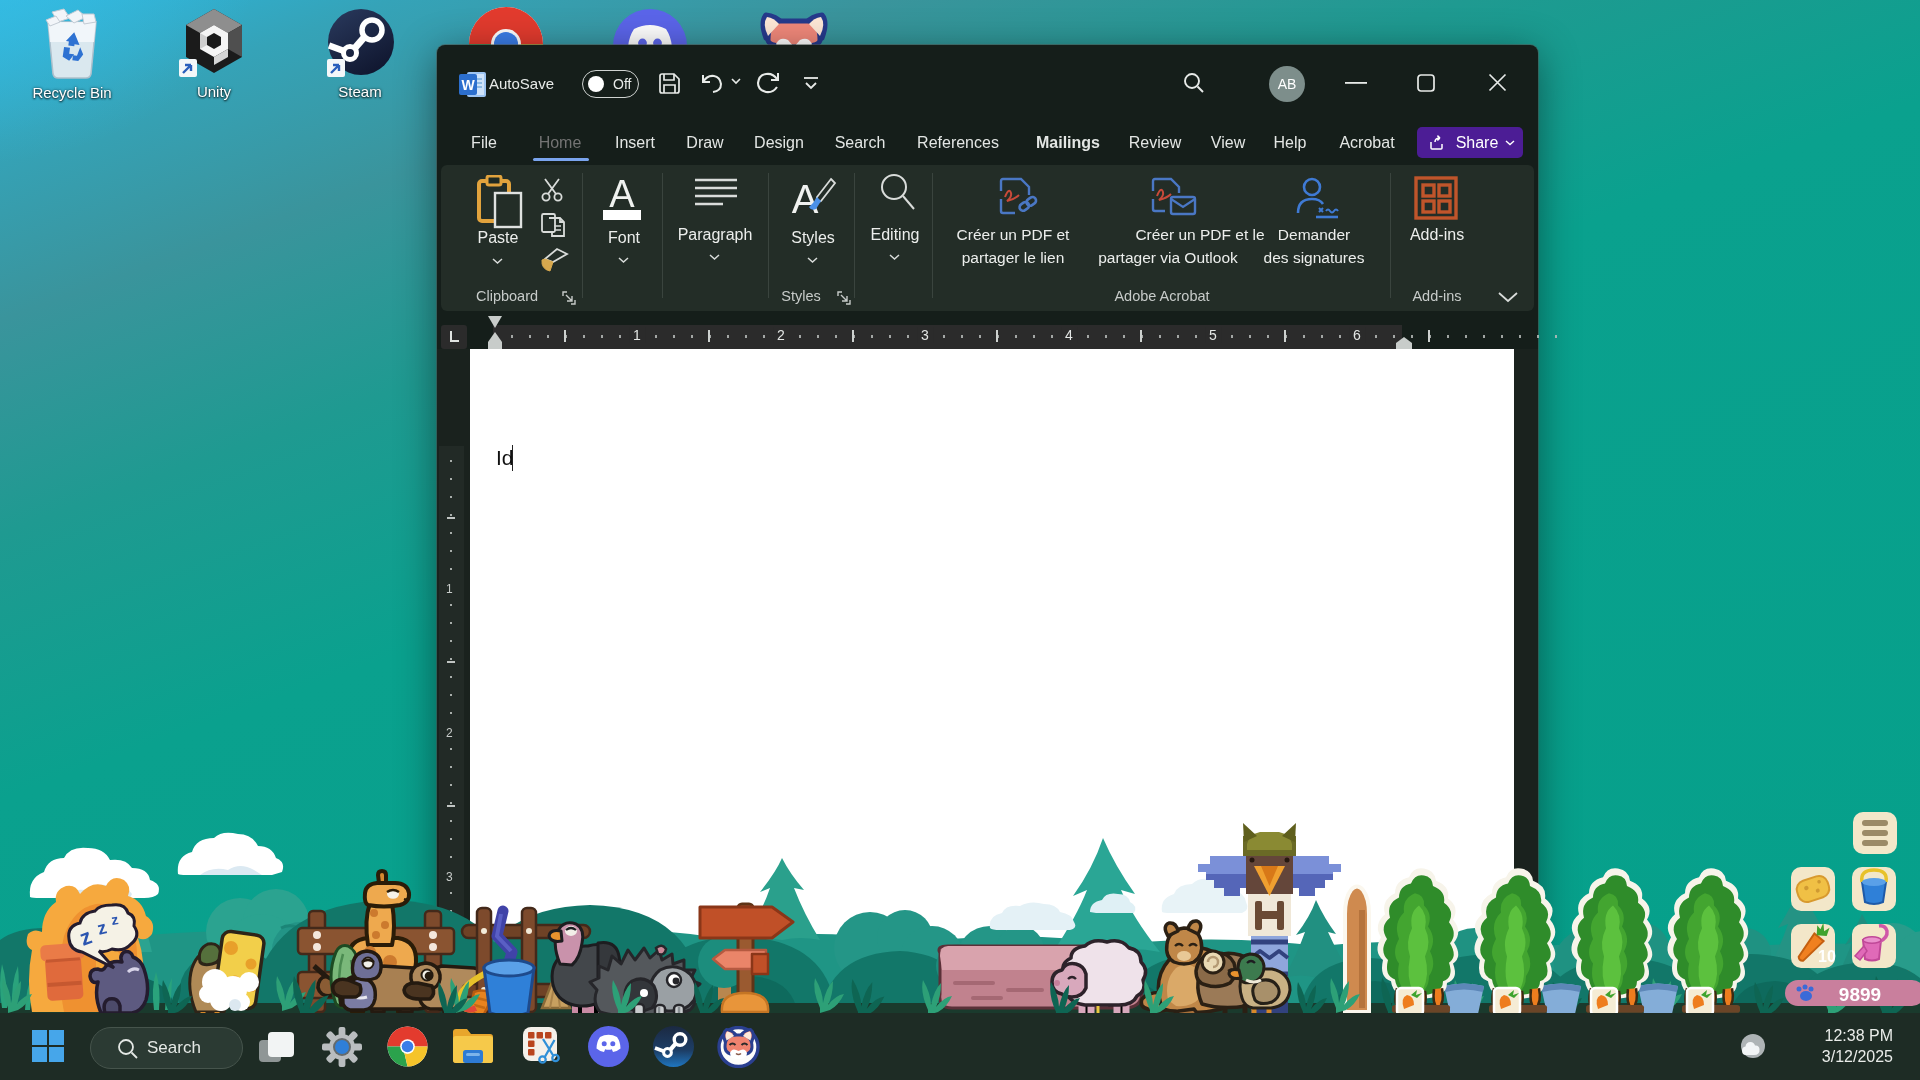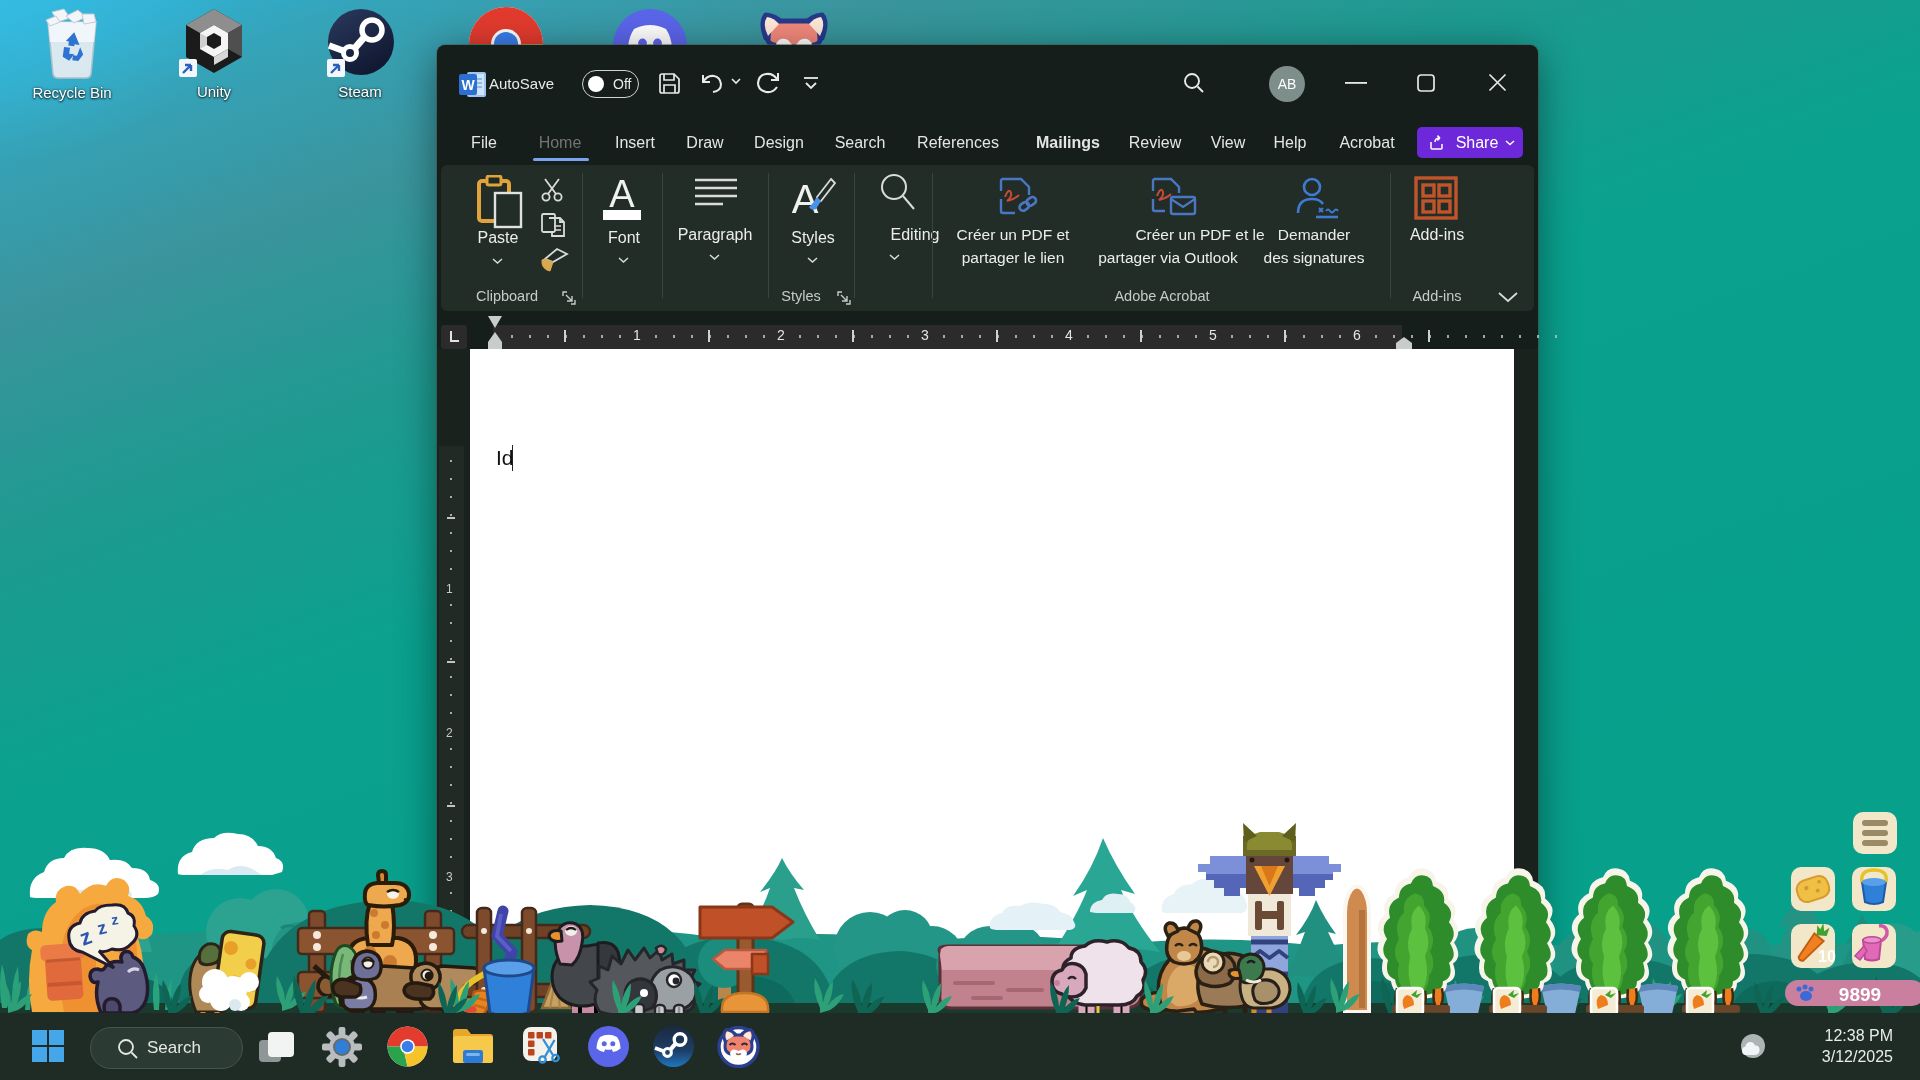--- a/index.html
+++ b/index.html
@@ -27,21 +27,21 @@
 #toggle { position:absolute; left:145px; top:25px; width:57px; height:28px; border:1.5px solid #cfd3d1; border-radius:15px; }
 #toggle .knob { position:absolute; left:5px; top:4.5px; width:16px; height:16px; border-radius:50%; background:#fff; }
 #toggle .off { position:absolute; left:30px; top:5px; font-size:14px; color:#e7eae8; }
 #wtitle { position:absolute; left:0; width:1028px; top:28px; text-align:center; font-size:16.5px; color:#e9ebe9; letter-spacing:.2px;}
 #avatar { position:absolute; left:832px; top:21px; width:36px; height:36px; border-radius:50%; background:#7d8e8b; color:#fff; font-size:14px; text-align:center; line-height:36px; }
 
 #menurow { position:absolute; left:0; top:75px; width:100%; height:45px; }
 #menurow .tab { position:absolute; top:14px; transform:translateX(-50%); font-size:16px; color:#e3e6e4; white-space:nowrap; }
 #menurow .tab.home { color:#737373; font-weight:normal; }
 #homeline { position:absolute; left:96px; top:38px; width:56px; height:3px; background:#7aa4ee; border-radius:2px; }
-#sharebtn { position:absolute; left:980px; top:7px; width:106px; height:31px; background:#6d28d9; border-radius:5px; color:#fff; font-size:16px; line-height:31px; text-align:center; }
+#sharebtn { position:absolute; left:980px; top:7px; width:106px; height:31px; background:#4c1d95; border-radius:5px; color:#fff; font-size:16px; line-height:31px; text-align:center; }
 
 #ribbon { position:absolute; left:4px; top:120px; width:1093px; height:146px; background:#232d27; border-radius:6px; }
 .rgroup-label { position:absolute; top:123px; transform:translateX(-50%); font-size:14.5px; color:#c7cbc9; white-space:nowrap; }
 .rsep { position:absolute; top:8px; width:1px; height:125px; background:#3a443e; }
 .rtxt { position:absolute; transform:translateX(-50%); font-size:16px; color:#eceeec; white-space:nowrap; }
 .rtxt2 { position:absolute; transform:translateX(-50%); font-size:15.5px; color:#eceeec; white-space:nowrap; }
 .chev { position:absolute; width:11px; height:6px; }
 
 #hruler { position:absolute; left:0px; top:277px; width:1101px; height:30px; }
 #docarea { position:absolute; left:0; top:304px; bottom:0; width:100%; background:#1a221e; overflow:hidden; border-radius:0; }
@@ -283,21 +283,21 @@
     <div class="rtxt" style="left:372px; top:64px;">Styles</div>
     <svg class="chev" style="left:366px; top:92px;" viewBox="0 0 11 6" fill="none" stroke="#d9dcda" stroke-width="1.5">
         <path d="M1 1 l4.5 4 l4.5 -4"></path>
       </svg>
     <div class="rsep" style="left:413px;"></div>
     
     <svg style="position:absolute;left:436px;top:7px;" width="40" height="42" viewBox="0 0 40 42" fill="none" stroke="#d9dcda" stroke-width="2">
       <circle cx="17" cy="15" r="12"></circle>
         <path d="M26 24 L37 37"></path>
     </svg>
-    <div class="rtxt" style="left:474px; top:61px;">Editing</div>
+    <div class="rtxt" style="left:454px; top:61px;">Editing</div>
     <svg class="chev" style="left:448px; top:89px;" viewBox="0 0 11 6" fill="none" stroke="#d9dcda" stroke-width="1.5">
         <path d="M1 1 l4.5 4 l4.5 -4"></path>
       </svg>
     <div class="rsep" style="left:491px;"></div>
     
     <svg style="position:absolute;left:554px;top:12px;" width="46" height="46" viewBox="0 0 46 46" fill="none">
       <path d="M6 14 L6 4 Q6 2 8 2 L26 2 L34 10 L34 18" stroke="#4a77c4" stroke-width="2.4"></path>
       <path d="M6 22 L6 34 Q6 36 8 36 L20 36" stroke="#4a77c4" stroke-width="2.4"></path>
       <path d="M10 20 Q14 10 16 16 Q17 20 12 24 Q20 22 24 18" stroke="#c94a3a" stroke-width="2"></path>
       <g stroke="#4a77c4" stroke-width="2.6">

